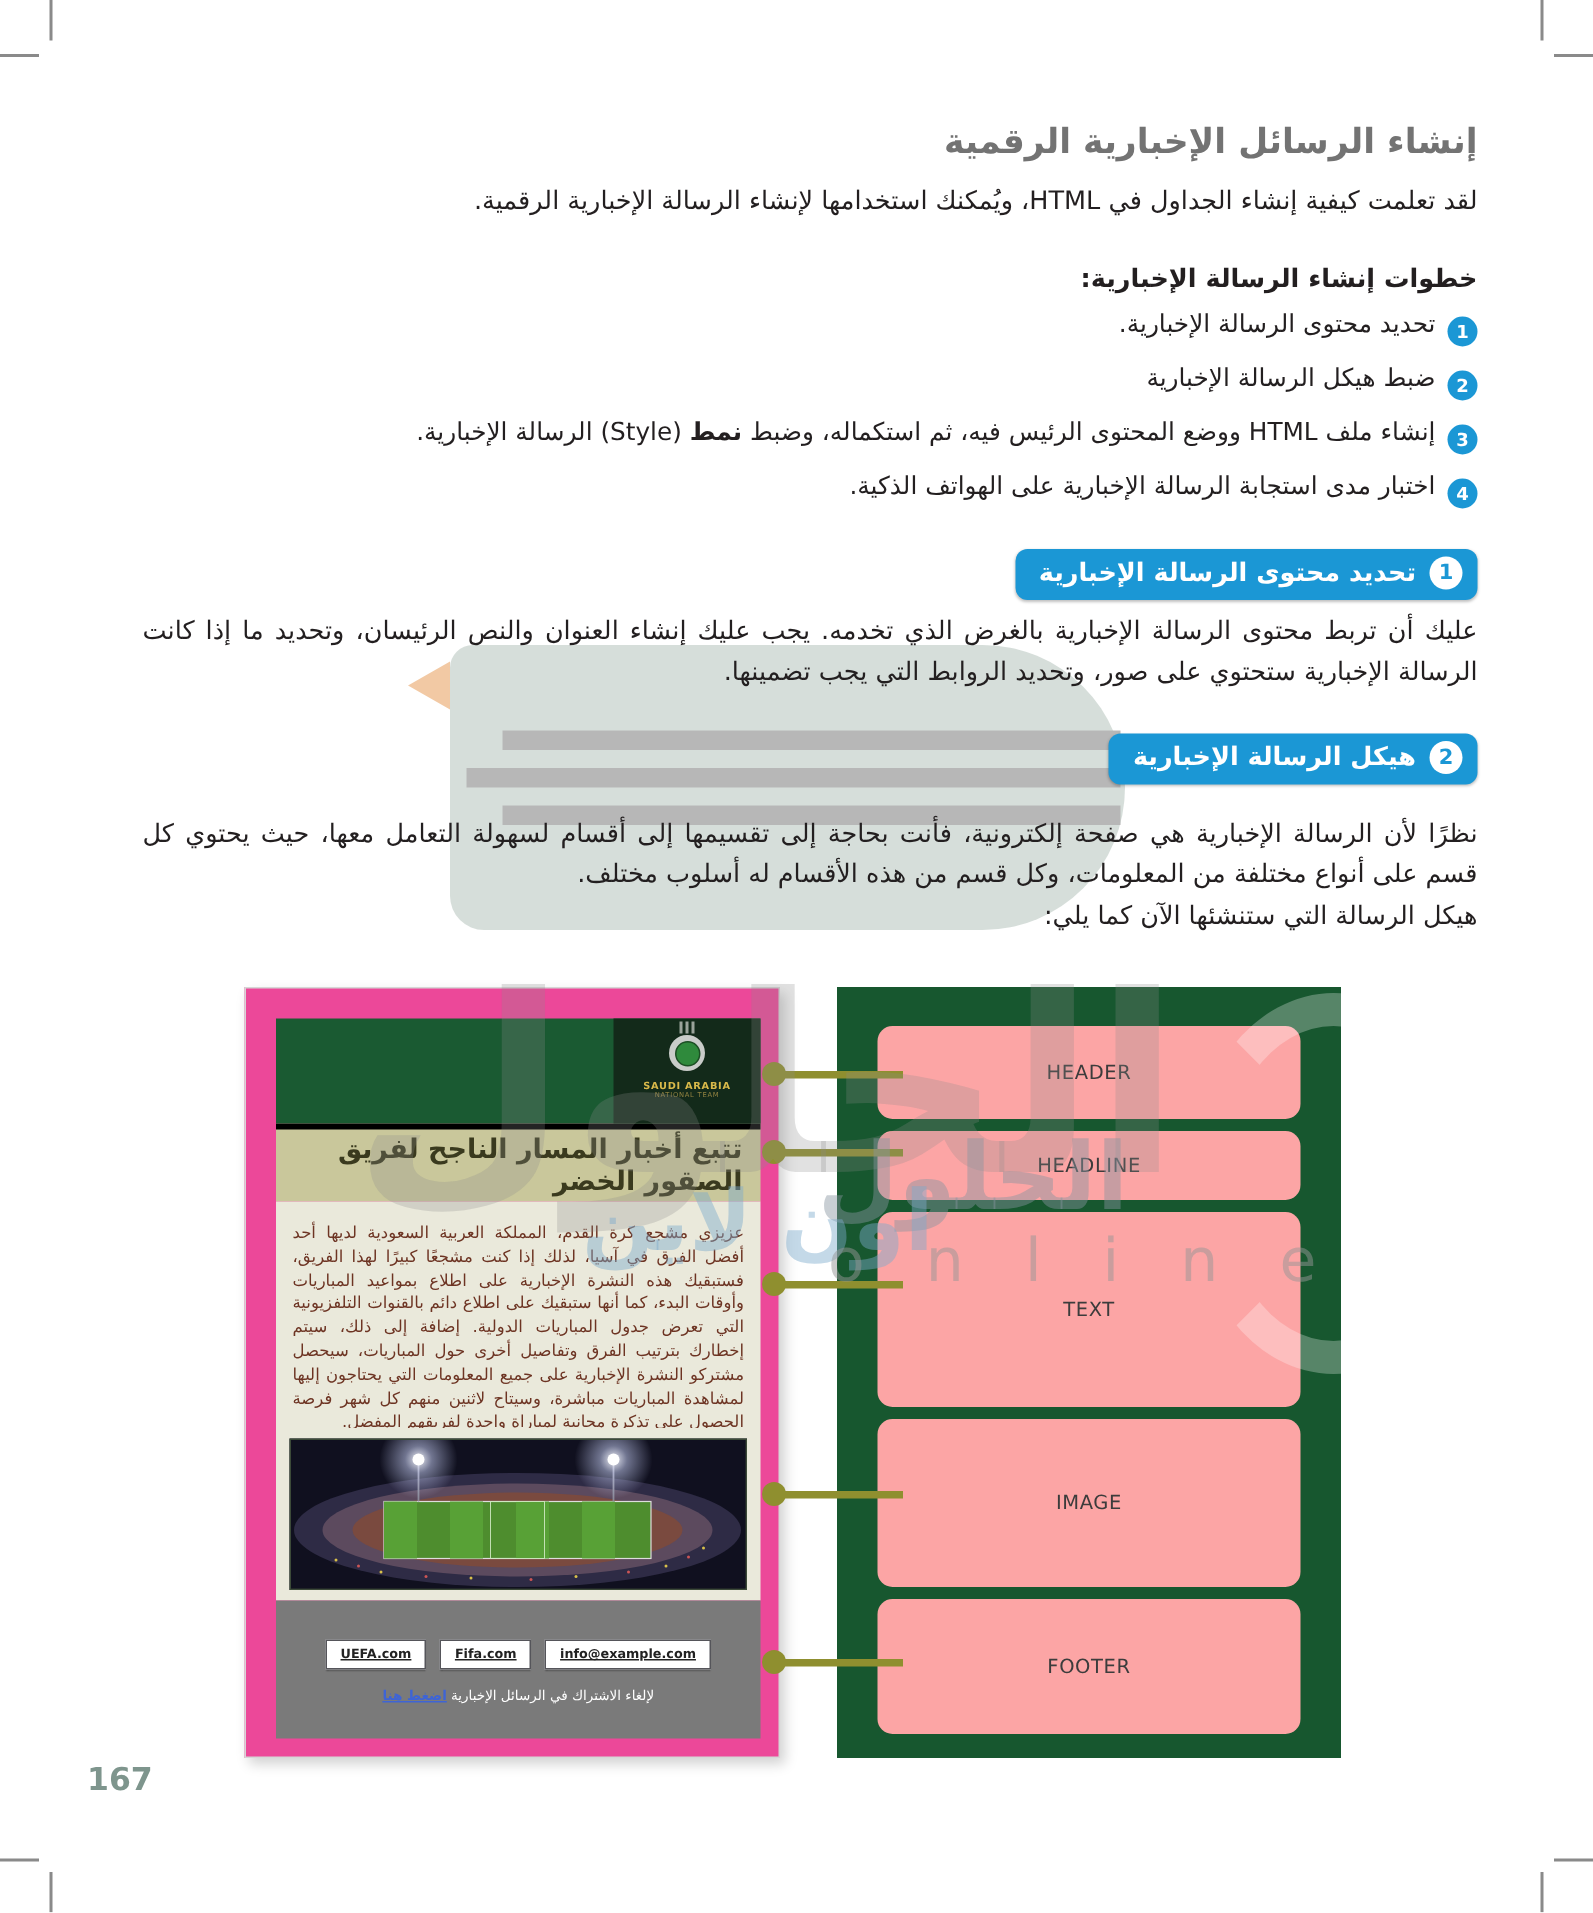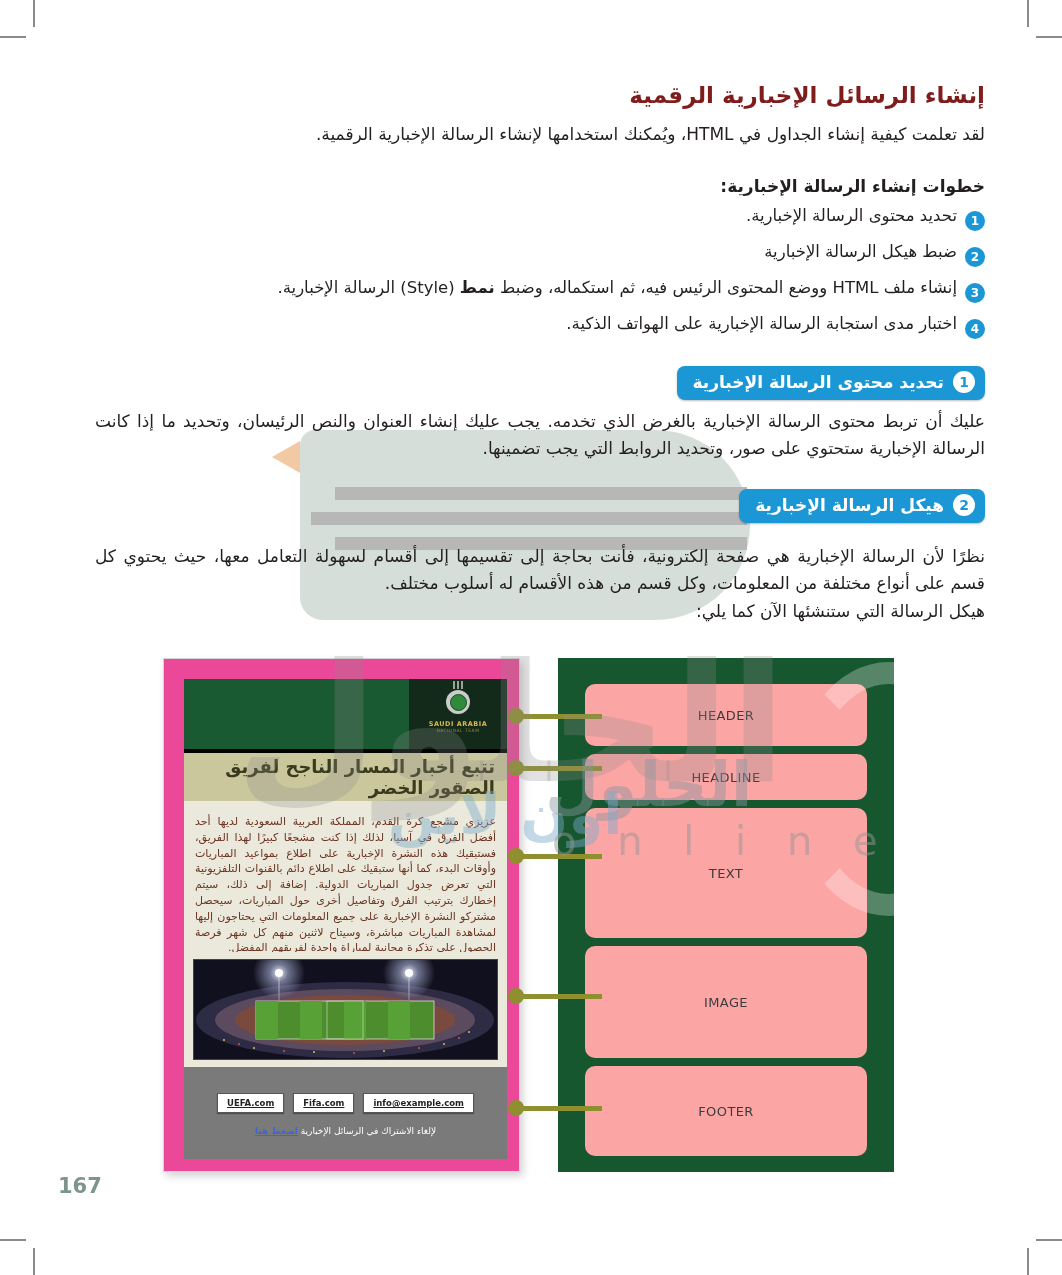--- a/index.html
+++ b/index.html
@@ -1,21 +1,21 @@
 <!DOCTYPE html>
 <html lang="ar"><head>
 <meta charset="utf-8">
 <style>
   html,body{margin:0;padding:0;background:#fff;}
   .page{position:relative;width:1062px;height:1275px;background:#ffffff;overflow:hidden;
         font-family:"DejaVu Sans",sans-serif;color:#231f20;}
   
   .crop{position:absolute;background:#8a8a8a;}
   
-  .doc-title{position:absolute;right:77px;top:82px;font-size:23px;font-weight:bold;color:#7f1d1d;direction:rtl;}
+  .doc-title{position:absolute;right:77px;top:82px;font-size:23px;font-weight:bold;color:#737373;direction:rtl;}
   .intro{position:absolute;right:77px;top:124px;font-size:17px;direction:rtl;text-align:center;}
   .steps-heading{position:absolute;right:77px;top:176px;font-size:17px;font-weight:bold;direction:rtl;}
   .steps{position:absolute;right:77px;top:204px;width:900px;direction:rtl;}
   .step{direction:rtl;text-align:right;font-size:16.5px;line-height:24px;margin-bottom:9px;}
   .badge{display:inline-flex;align-items:center;justify-content:center;width:20px;height:20px;border-radius:50%;
          background:#1b97d5;color:#fff;font-size:12px;font-weight:bold;margin-left:8px;vertical-align:-4px;}
   .banner{position:absolute;right:77px;display:inline-flex;direction:rtl;align-items:center;gap:9px;
           background:#1b97d5;border-radius:8px;padding:5px 10px 7px 16px;box-shadow:0 1px 2px rgba(0,0,0,.25);}
   .banner .num{display:flex;align-items:center;justify-content:center;width:22px;height:22px;border-radius:50%;
                background:#fff;color:#1b97d5;font-weight:bold;font-size:14px;}

